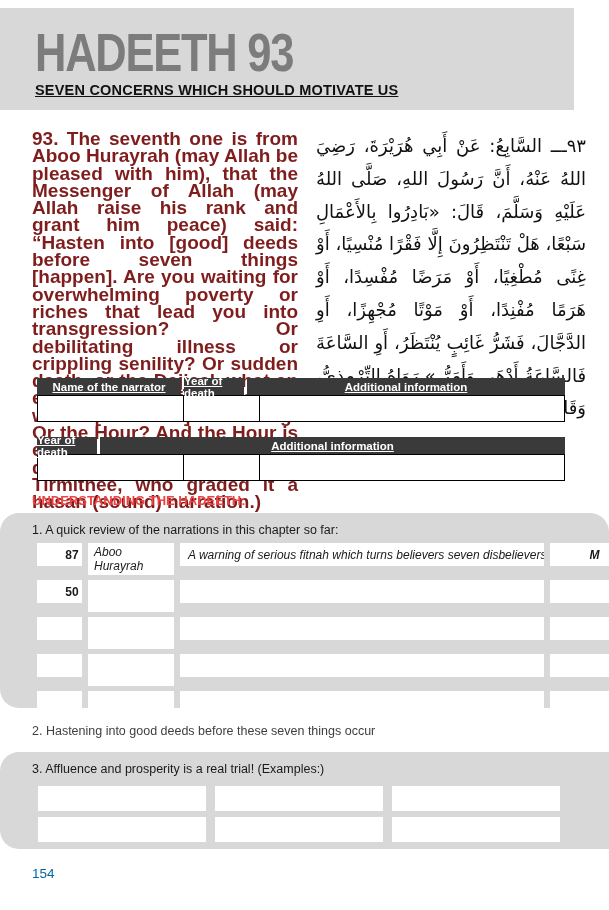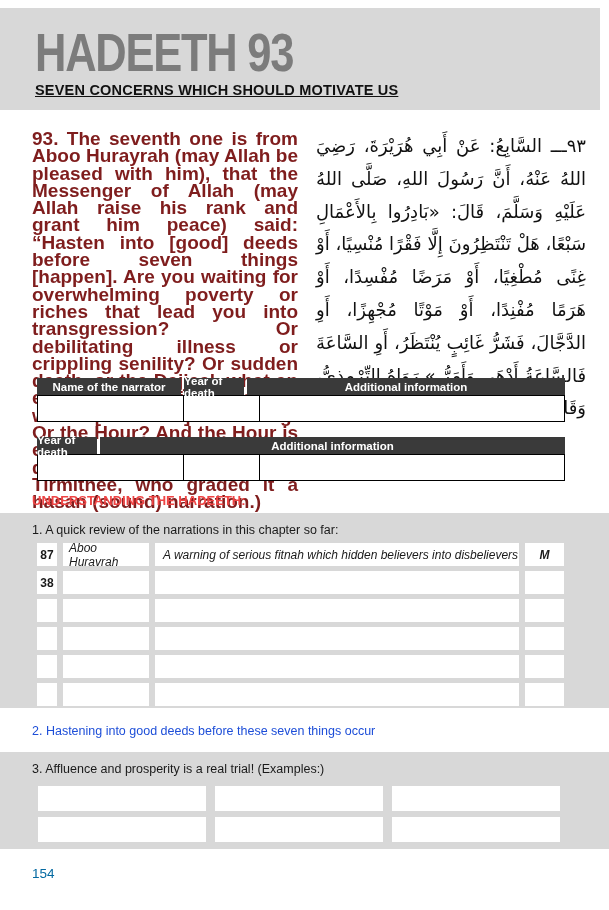--- a/index.html
+++ b/index.html
@@ -3,21 +3,21 @@
 <meta charset="utf-8">
 <style>
   html,body{margin:0;padding:0;}
   body{
     width:609px;height:910px;position:relative;overflow:hidden;
     background:#ffffff;
     font-family:"Liberation Sans",sans-serif;
     color:#1a1a1a;
   }
   
-  .header-band{position:absolute;left:0;top:8px;width:600px;height:102px;background:var(--section_bg,#d8d8d8);}
+  .header-band{position:absolute;left:0;top:8px;width:542px;height:102px;background:var(--section_bg,#d8d8d8);padding-left:32px;}
   .title{
     position:absolute;left:35px;top:14px;
     font-size:53px;font-weight:bold;letter-spacing:-1.5px;
     color:var(--title_gray,#7c7c7c);
     transform:scaleX(0.82);transform-origin:left top;
     white-space:nowrap;
   }
   .subtitle{position:absolute;left:35px;top:74px;font-size:14.5px;font-weight:bold;color:#111;letter-spacing:0.2px;text-decoration:underline;}
 
   
@@ -30,44 +30,44 @@
   }
 
   
   .info-table{position:absolute;left:37px;width:528px;}
   #narrator-table{top:378px;}
   #collector-table{top:437px;}
   .hrow{display:flex;gap:3px;}
   .hcell{
     background:var(--table_header_bg,#3a3a3a);color:#fff;
     height:17px;font-size:11.5px;font-weight:bold;
-    display:flex;align-items:center;justify-content:center;
+    display:flex;align-items:center;justify-content:center;text-decoration:underline;
   }
   .hcell.c1{width:144px;} .hcell.c2{width:60px;} .hcell.c3{flex:1;}
   .brow{display:flex;height:27px;border:1.4px solid #000;box-sizing:border-box;background:#fff;}
   .bcell{box-sizing:border-box;border-right:1.4px solid #000;}
   .bcell.c1{width:146px;} .bcell.c2{width:76px;} .bcell.c3{flex:1;border-right:none;}
 
   .understanding-heading{position:absolute;left:32px;top:493px;font-size:13px;font-weight:bold;color:#ef4444;}
 
   
-  .section-gray{position:absolute;left:0;width:609px;background:var(--section_bg,#d8d8d8);}
+  .section-gray{position:absolute;left:0;width:609px;background:var(--section_bg,#d8d8d8);border-radius:19px;}
   #q1-section{top:513px;height:195px;}
   #q3-section{top:752px;height:97px;padding-left:17px;}
   .q-label{position:absolute;left:32px;font-size:12.5px;color:#1a1a1a;}
   #q1-section .q-label{top:10px;}
   #q3-section .q-label{top:10px;}
-  #q2-label{position:absolute;left:32px;top:724px;font-size:12.5px;color:#1d4ed8;}
+  #q2-label{position:absolute;left:32px;top:724px;font-size:12.5px;color:#404040;}
 
   
   .review-table{position:absolute;left:37px;top:30px;}
   .review-row{display:flex;gap:6px;margin-bottom:5px;}
-  .rcell{background:#fff;height:23px;display:flex;align-items:center;overflow:hidden;}
+  .rcell{background:#fff;height:23px;display:flex;align-items:center;overflow:hidden;padding-left:25px;}
   .rcell.num{width:20px;justify-content:center;font-weight:bold;font-size:12px;font-style:normal;}
-  .rcell.narr{width:86px;font-style:italic;font-size:12px;padding:7px 6px;box-sizing:border-box;}
+  .rcell.narr{width:86px;font-style:italic;font-size:12px;padding:16px 6px;box-sizing:border-box;}
   .rcell.desc{width:364px;font-style:italic;font-size:12px;padding:0 8px;box-sizing:border-box;white-space:nowrap;}
   .rcell.grade{width:39px;justify-content:center;font-style:italic;font-size:12px;font-weight:bold;}
 
   
   .example-grid{position:absolute;left:38px;top:34px;width:522px;display:grid;grid-template-columns:1fr 1fr 1fr;gap:6px 9px;}
   .example-box{background:#fff;height:25px;}
 
   .page-number{position:absolute;left:32px;top:866px;font-size:13.5px;color:#0369a1;}
 </style>
 </head>
@@ -109,25 +109,25 @@
 </div>
 
 <div class="understanding-heading">UNDERSTANDING THE HADEETH:</div>
 
 <div class="section-gray" id="q1-section">
   <div class="q-label">1. A quick review of the narrations in this chapter so far:</div>
   <div class="review-table">
     <div class="review-row">
       <div class="rcell num">87</div>
       <div class="rcell narr">Aboo Hurayrah</div>
-      <div class="rcell desc">A warning of serious fitnah which hidden believers into disbelievers</div>
+      <div class="rcell desc">A warning of serious fitnah which turns believers seven disbelievers</div>
       <div class="rcell grade">M</div>
     </div>
     <div class="review-row">
-      <div class="rcell num">38</div>
+      <div class="rcell num">50</div>
       <div class="rcell narr"></div>
       <div class="rcell desc"></div>
       <div class="rcell grade"></div>
     </div>
     <div class="review-row">
       <div class="rcell num"></div>
       <div class="rcell narr"></div>
       <div class="rcell desc"></div>
       <div class="rcell grade"></div>
     </div>

